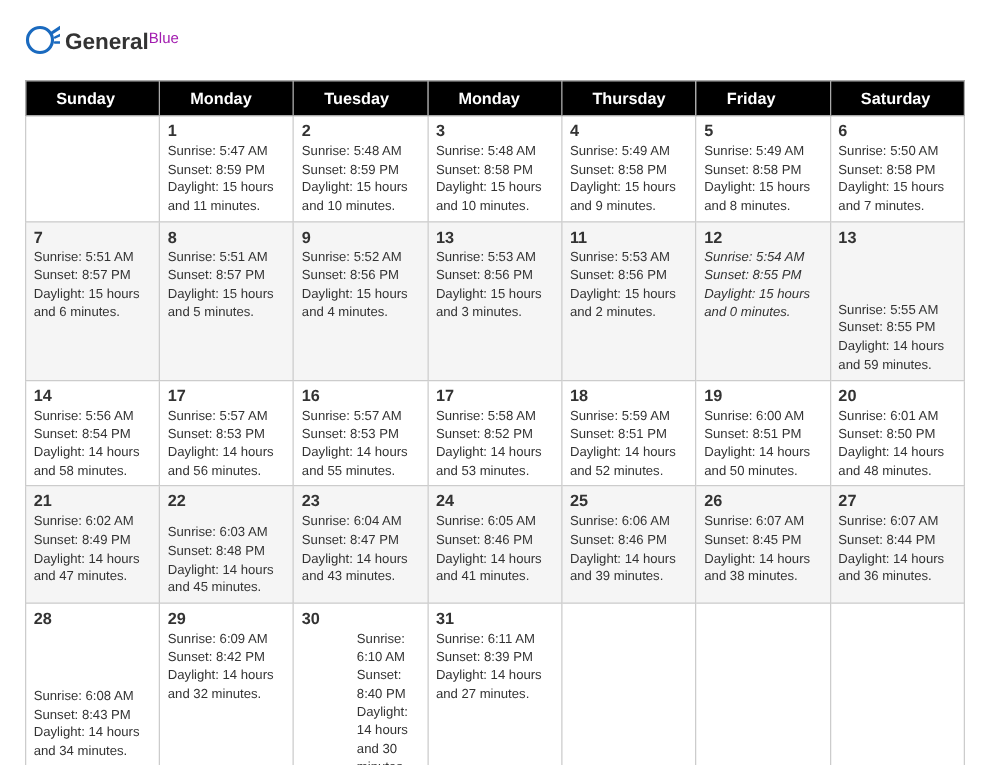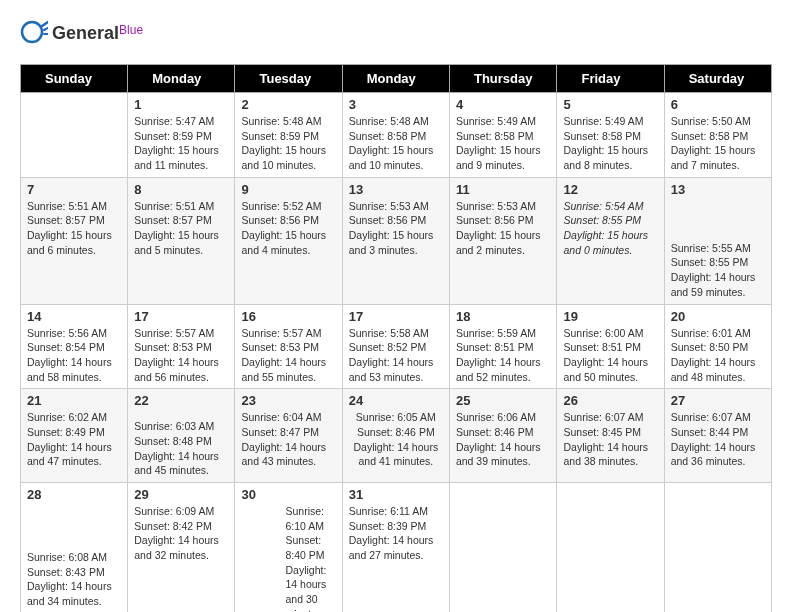--- a/index.html
+++ b/index.html
@@ -289,21 +289,21 @@
         </td>
         <td>
           <div class="day-number">23</div>
           <div class="day-info" style="white-space: pre-line;">Sunrise: 6:04 AM
 Sunset: 8:47 PM
 Daylight: 14 hours
 and 43 minutes.</div>
         </td>
         <td>
           <div class="day-number">24</div>
-          <div class="day-info" style="white-space: pre-line; text-align: center;">Sunrise: 6:05 AM
+          <div class="day-info" style="white-space: pre-line;">Sunrise: 6:05 AM
 Sunset: 8:46 PM
 Daylight: 14 hours
 and 41 minutes.</div>
         </td>
         <td>
           <div class="day-number">25</div>
           <div class="day-info" style="white-space: pre-line;">Sunrise: 6:06 AM
 Sunset: 8:46 PM
 Daylight: 14 hours
 and 39 minutes.</div>

